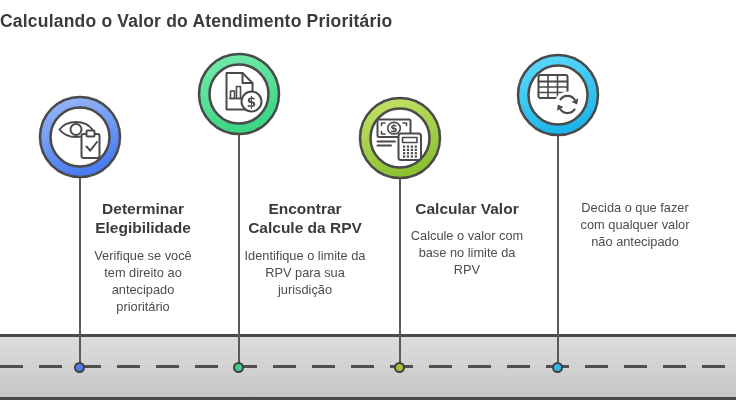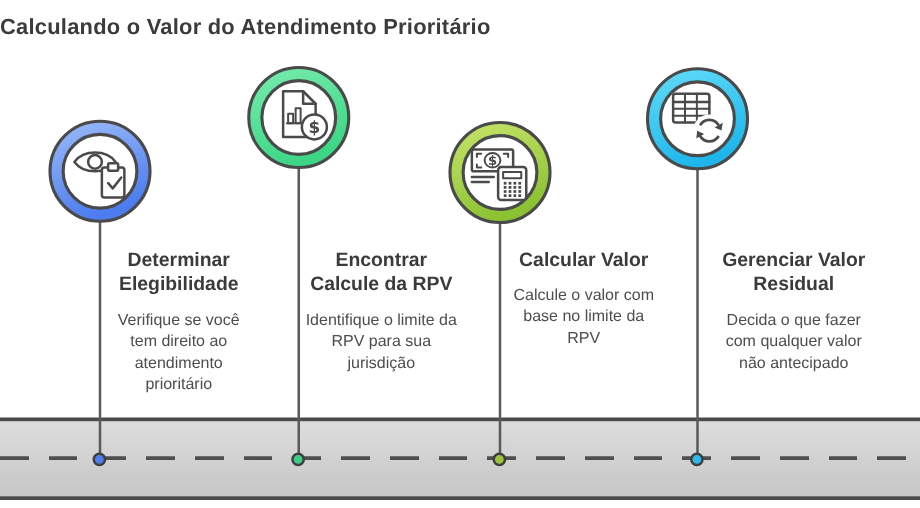--- a/index.html
+++ b/index.html
@@ -88,21 +88,21 @@
       <g>
         <path class="ln" d="M23.5 36.5 C31 26.5 49 26.5 56.5 36.5 C49 46.5 31 46.5 23.5 36.5 Z"></path>
         <circle class="ln" cx="40" cy="36.5" r="5.5"></circle>
         <rect class="ln fw" x="45.5" y="41" width="18" height="24" rx="2"></rect>
         <rect class="ln fw" x="50.5" y="37.5" width="8" height="6" rx="1"></rect>
         <path class="ln" d="M50.5 53.5 L54.2 57.7 L61 49"></path>
       </g>
     </svg>
     <div class="text">
       <div class="heading">Determinar Elegibilidade</div>
-      <div class="desc">Verifique se você tem direito ao atendimento prioritário</div>
+      <div class="desc">Verifique se você tem direito ao antecipado prioritário</div>
     </div>
   </div>
 
   <div class="step s2" style="--ring-start: #79ecae; --ring-end: #3cd685; --dot: #3fce85;">
     <div class="stem"></div>
     <div class="dot"></div>
     <svg class="circle" viewBox="0 0 88 88">
       <defs>
           <linearGradient id="g1" x1="0" y1="0" x2="0.35" y2="1">
         <stop class="sa" offset="0"></stop>
@@ -190,18 +190,17 @@
         <path class="ln" d="M24.5 30.5 H53.5"></path>
         <path class="ln2" d="M34 24 V47 M43.5 24 V47 M24.5 36 H53.5 M24.5 41.5 H53.5"></path>
         <circle cx="53.5" cy="53.5" r="13" fill="#fff"></circle>
         <path class="ln22" d="M46.05 49.2 A8.6 8.6 0 0 1 60.95 49.2"></path>
         <path class="ln22" d="M60.95 57.8 A8.6 8.6 0 0 1 46.05 57.8"></path>
         <path class="fs" d="M63.2 53.4 L64.2 47.2 L57.7 50.9 Z"></path>
         <path class="fs" d="M43.8 53.6 L43.0 59.8 L49.3 56.1 Z"></path>
       </g>
     </svg>
     <div class="text">
-      <div class="heading">Gerenciar Valor Residual</div>
       <div class="desc">Decida o que fazer com qualquer valor não antecipado</div>
     </div>
   </div>
 
 </div>
 
 </body></html>

